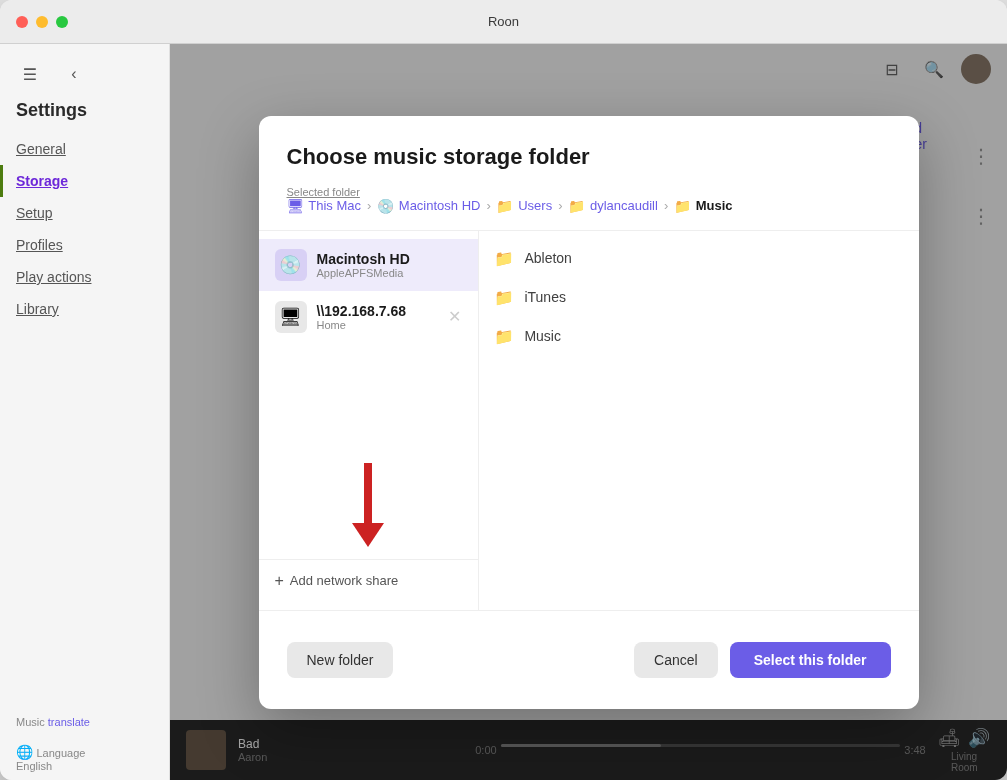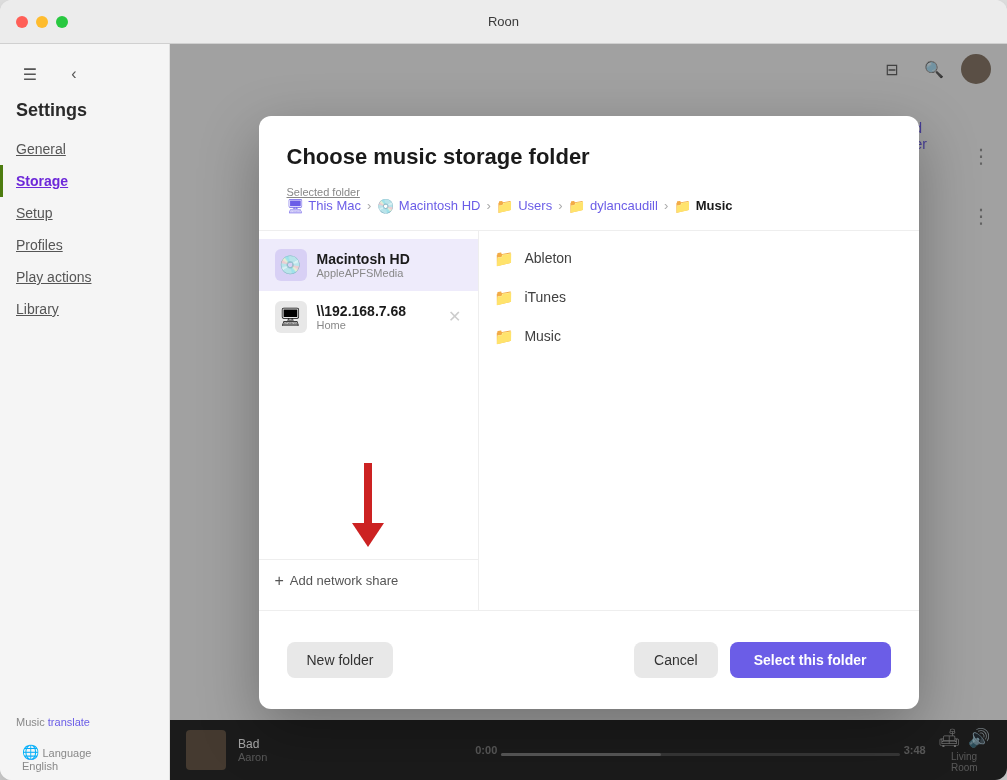--- a/index.html
+++ b/index.html
@@ -95,21 +95,21 @@
       padding-left: 13px;
     }
     .sidebar-help {
       margin-top: auto;
       padding: 12px 16px;
       font-size: 11px;
       color: #888;
     }
     .sidebar-help a { color: #6b5de7; text-decoration: none; }
     .sidebar-lang {
-      padding: 4px 22px 8px;
+      padding: 4px 16px 8px;
       font-size: 11px;
       color: #888;
     }
     .sidebar-lang-icon { font-size: 14px; }
 
     
     .main-content {
       flex: 1;
       background: #f7f7f7;
       position: relative;
@@ -410,23 +410,22 @@
     .progress-area {
       flex: 2;
       display: flex;
       flex-direction: column;
       gap: 4px;
       align-items: center;
     }
     .progress-bar-container {
       width: 100%;
       display: flex;
-      align-items: flex-end;
+      align-items: flex-start;
       gap: 4px;
-      font-weight: bold;
     }
     .progress-time { font-size: 11px; color: #888; }
     .progress-bar {
       flex: 1;
       height: 3px;
       background: #555;
       border-radius: 2px;
       position: relative;
     }
     .progress-fill {

